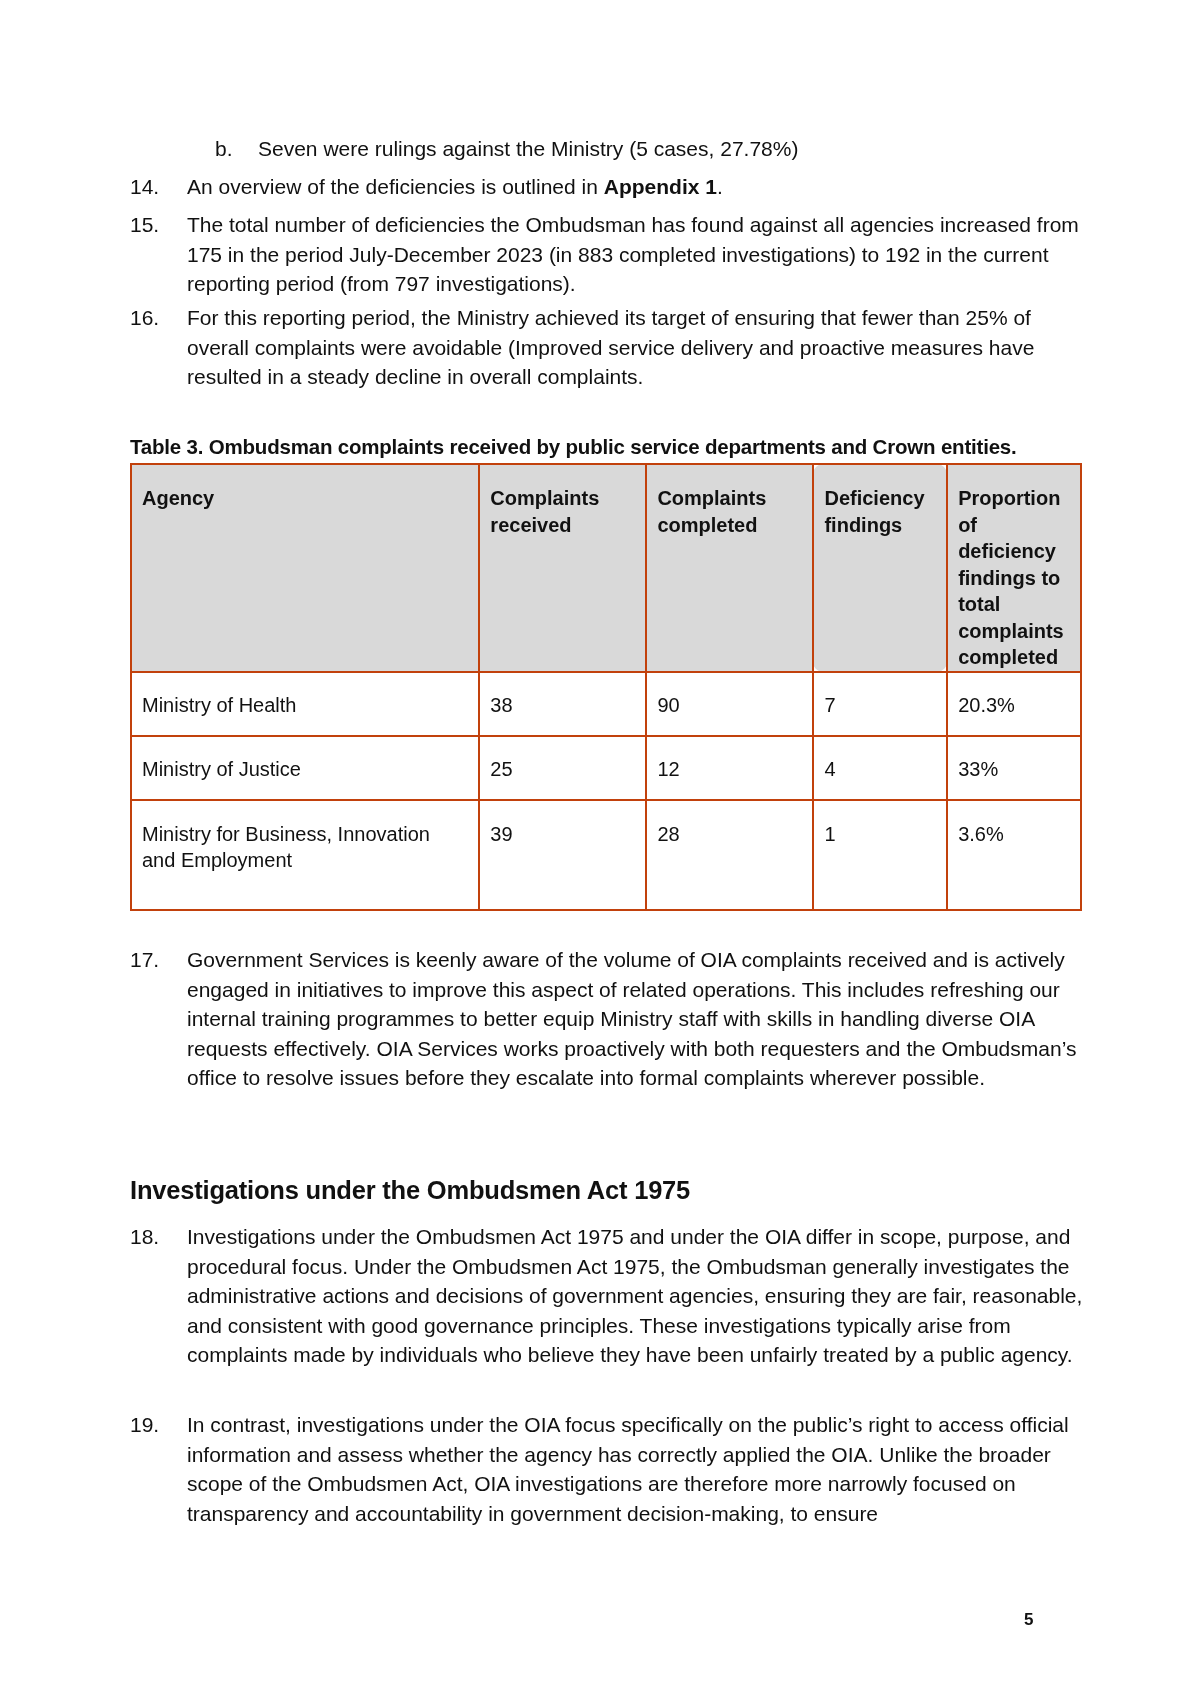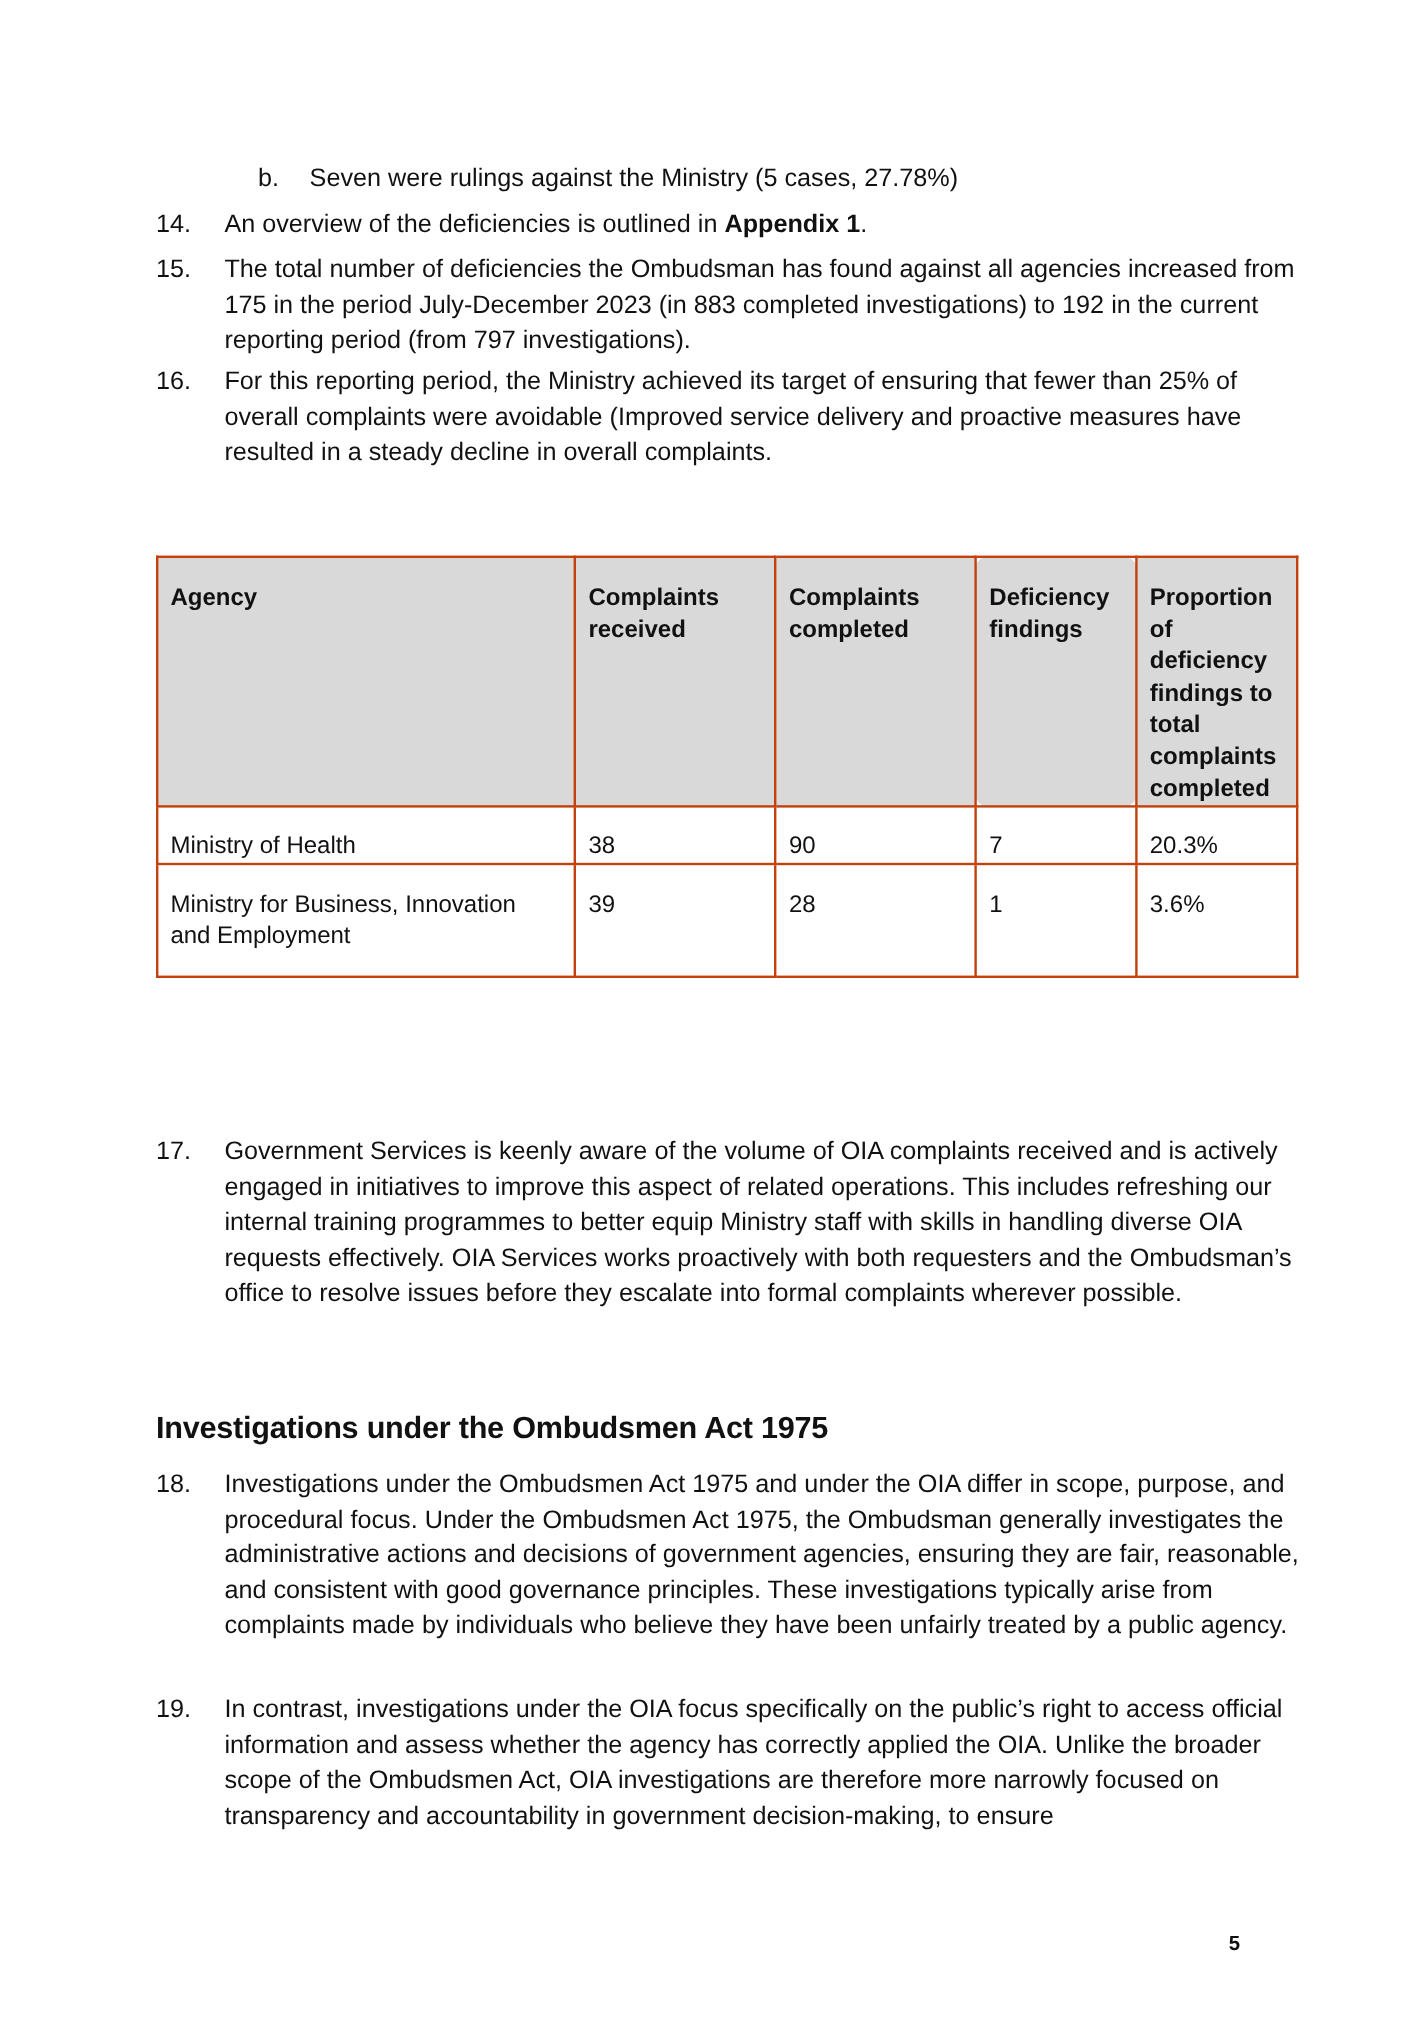--- a/index.html
+++ b/index.html
@@ -24,21 +24,21 @@
     }
     table.t3 {
       position: absolute; left: 130px; top: 463px; width: 952px;
       border-collapse: collapse; font-size: 20px;
     }
     table.t3 th, table.t3 td {
       border: 2px solid #c2410c; text-align: left; vertical-align: top;
       padding: 20px 10px 0 10px; line-height: 26.5px;
     }
     table.t3 th { background: #d9d9d9; font-weight: bold; height: 184px; }
-    table.t3 td { vertical-align: bottom; padding-bottom: 0; height: 46px; padding-top: 0; }
+    table.t3 td { vertical-align: bottom; padding-bottom: 16px; height: 46px; padding-top: 0; }
     table.t3 tr.last td { height: 72px; vertical-align: top; padding-top: 20px; }
     table.t3 .c1 { width: 332px; }
     table.t3 .c2 { width: 146px; }
     table.t3 .c3 { width: 146px; margin-left: 12px; }
     table.t3 .c4 { width: 112px; border-radius: 10px; }
     table.t3 .c5 { width: 112px; }
 
     .heading {
       position: absolute; left: 130px; top: 1176px;
       font-weight: bold; font-size: 25.5px; letter-spacing: -0.2px; text-align: center;
@@ -69,38 +69,46 @@
   <div class="para" style="top:210px;">
     <span class="num">15.</span>
     <span class="txt">The total number of deficiencies the Ombudsman has found against all agencies increased from 175 in the period July-December 2023 (in 883 completed investigations) to 192 in the current reporting period (from 797 investigations).</span>
   </div>
 
   <div class="para" style="top:303px;">
     <span class="num">16.</span>
     <span class="txt">For this reporting period, the Ministry achieved its target of ensuring that fewer than 25% of overall complaints were avoidable (Improved service delivery and proactive measures have resulted in a steady decline in overall complaints.</span>
   </div>
 
+  <div class="caption">Table 3. Ombudsman complaints received by public service departments and Crown entities.</div>
 
   <table class="t3">
     <thead>
       <tr>
         <th class="c1">Agency</th>
         <th class="c2">Complaints received</th>
         <th class="c3">Complaints completed</th>
         <th class="c4">Deficiency findings</th>
         <th class="c5">Proportion of deficiency findings to total complaints completed</th>
       </tr>
     </thead>
     <tbody>
       <tr>
         <td>Ministry of Health</td>
         <td>38</td>
         <td>90</td>
         <td>7</td>
         <td>20.3%</td>
+      </tr>
+      <tr>
+        <td>Ministry of Justice</td>
+        <td>25</td>
+        <td>12</td>
+        <td>4</td>
+        <td>33%</td>
       </tr>
       <tr class="last">
         <td>Ministry for Business, Innovation and Employment</td>
         <td>39</td>
         <td>28</td>
         <td>1</td>
         <td>3.6%</td>
       </tr>
     </tbody>
   </table>

